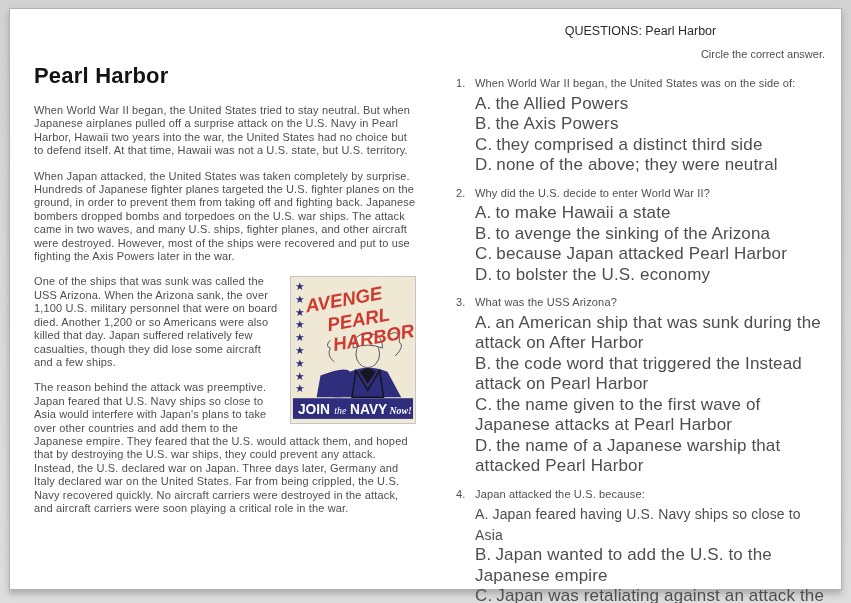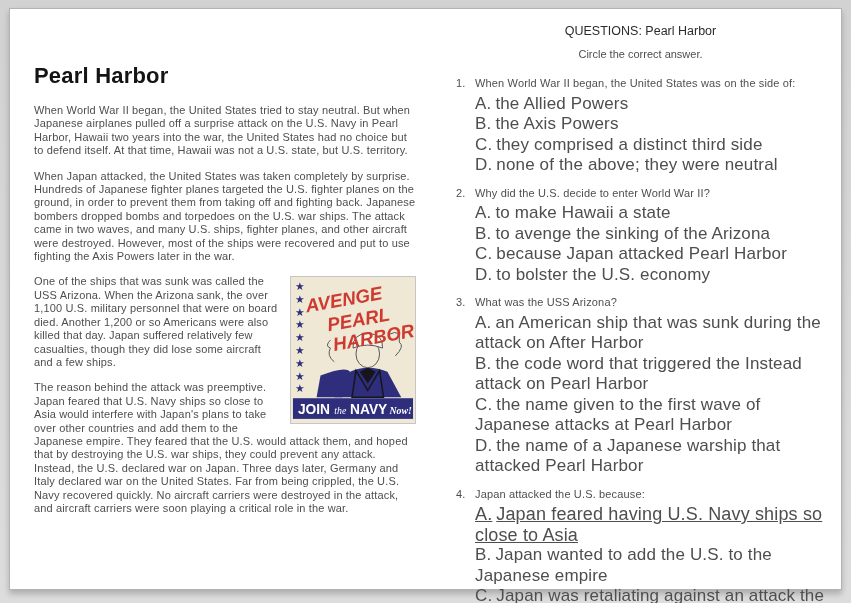--- a/index.html
+++ b/index.html
@@ -53,31 +53,31 @@
   .right-col {
     flex:1;
     padding:15px 16px 0 40px;
     color:#4e4e4e;
   }
   .q-header {
     font-size:12.5px; font-weight:normal; color:#2c2c2c;
     text-align:center; margin:0 0 10px 0;
   }
   .q-sub {
-    font-size:11px; text-align:center; margin:0 0 13px 0;
+    font-size:11px; text-align:right; margin:0 0 13px 0;
   }
   .question { margin:0 0 7px 0; }
   .q-line { display:flex; font-size:11px; line-height:20.5px; letter-spacing:0.15px; }
   .q-num { flex:0 0 19px; }
   .opt {
     font-size:17px; line-height:20.5px;
     padding-left:19px; letter-spacing:0.15px;
   }
   .opt .label { margin-right:4px; }
-  .opt.big { font-size:18px;text-decoration:underline; }
+  .opt.big { font-size:14px; }
 </style>
 </head>
 <body>
 
 <div class="canvas">
   <div class="sheet">
     <div class="columns">
 
       <div class="left-col">
         <h1 class="title">Pearl Harbor</h1>

